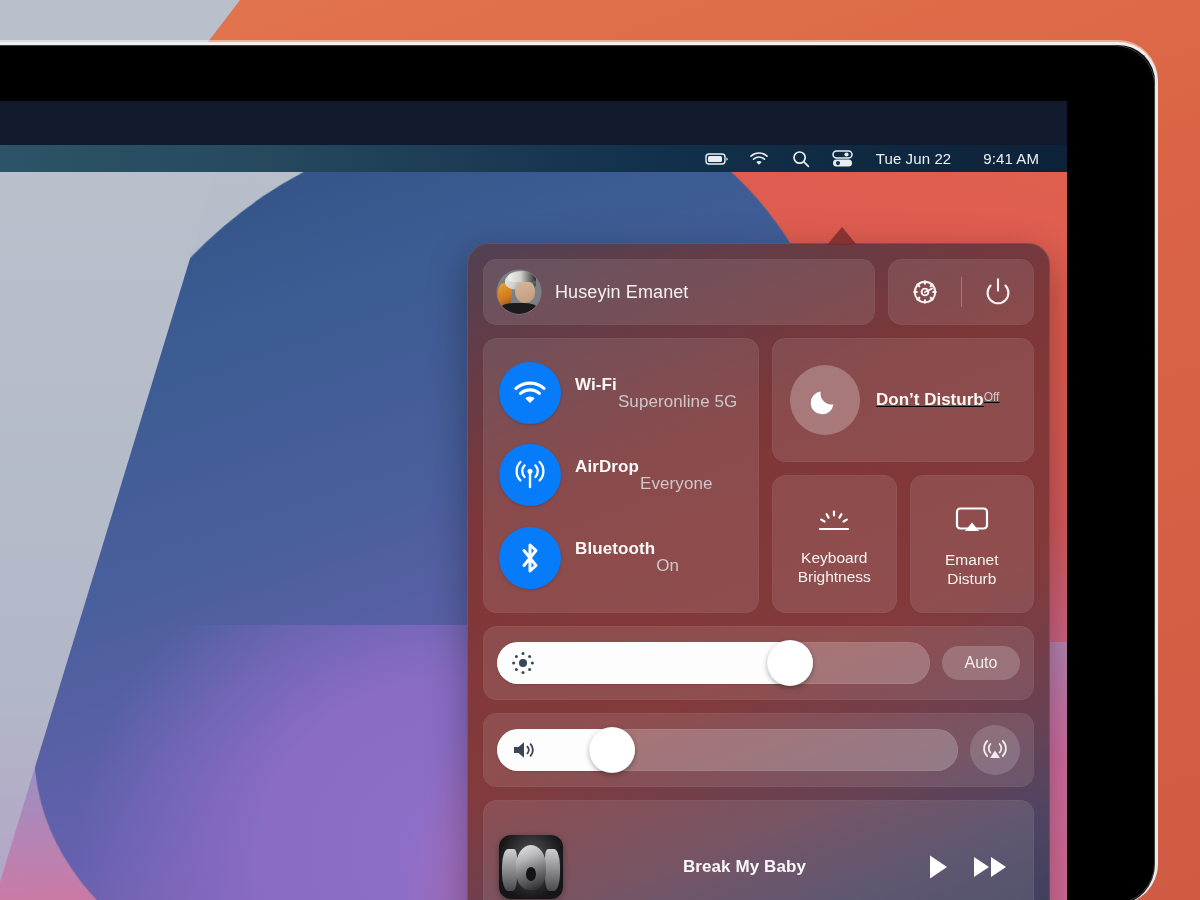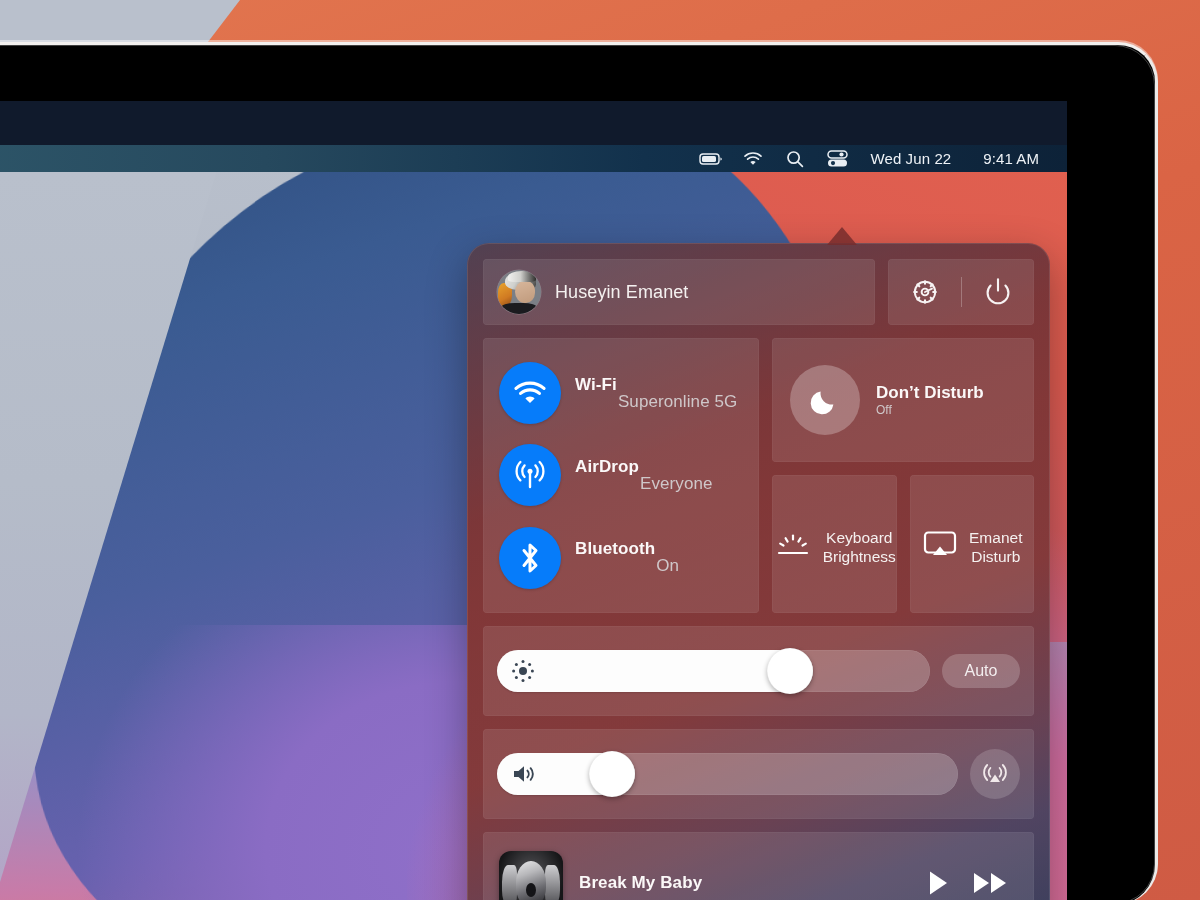--- a/index.html
+++ b/index.html
@@ -120,21 +120,21 @@
       linear-gradient(158deg, rgba(60,70,95,.55) 0%, rgba(120,50,52,.62) 30%, rgba(132,52,50,.66) 58%, rgba(70,66,100,.62) 85%, rgba(52,58,86,.60) 100%),
       linear-gradient(160deg,#6b3a42 0%,#8a4040 40%,#7a4a58 75%,#3b4464 100%);
     backdrop-filter:blur(30px);
     box-shadow:0 14px 40px rgba(0,0,0,.32), inset 0 0 0 1px rgba(255,255,255,.10);
     padding:16px;
     display:flex; flex-direction:column; gap:13px;
     z-index:8;
   }
 
   .tile {
-    border-radius:4px;
+    border-radius:14px;
     background:rgba(255,255,255,.10);
     box-shadow:inset 0 0 0 .5px rgba(255,255,255,.07);
   }
 
   
   #cc-header { display:flex; gap:13px; height:66px; flex:0 0 66px; }
   #user-tile {
     flex:1; display:flex; align-items:center; padding:0 14px; gap:14px;
   }
   #avatar {
@@ -187,33 +187,33 @@
   .conn-sub { color:#cfc7c9; font-size:17px; font-weight:400; letter-spacing:.1px;margin-top:17px; }
 
   #right-col { flex:1; display:flex; flex-direction:column; gap:13px; }
 
   #dnd-tile { height:124px; display:flex; align-items:center; gap:16px; padding-left:18px; }
   #dnd-icon {
     width:70px; height:70px; border-radius:50%;
     background:rgba(255,255,255,.26);
     display:flex; align-items:center; justify-content:center; flex:0 0 70px;
   }
-  #dnd-labels { display:flex; flex-direction:column; gap:0; }
+  #dnd-labels { display:flex; flex-direction:row; gap:0;text-decoration:underline; }
   #dnd-title { color:#fbf8f8; font-size:17px; font-weight:bold; }
   #dnd-sub { color:#cfc7c9; font-size:12px; }
 
   #small-tiles { flex:1; display:flex; gap:13px; }
   .small-tile {
-    flex:1; display:flex; align-items:center; justify-content:center; gap:10px;
+    flex:1; display:flex; flex-direction:column; align-items:center; justify-content:center; gap:10px;
     padding-top:6px;
   }
   .small-label { color:#f5f1f0; font-size:15.5px; line-height:19px; text-align:center; }
 
   
-  .slider-tile { height:90px; display:flex; align-items:center; padding:0 14px; gap:12px; }
+  .slider-tile { height:74px; display:flex; align-items:center; padding:0 14px; gap:12px; }
   .slider-track {
     flex:1; height:42px; border-radius:21px;
     background:rgba(255,255,255,.22);
     position:relative;
     box-shadow:inset 0 0 0 .5px rgba(255,255,255,.12);
   }
   .slider-fill {
     position:absolute; left:0; top:0; height:100%;
     background:#fdfdfd; border-radius:21px;
     box-shadow:0 1px 2px rgba(0,0,0,.14);
@@ -257,21 +257,21 @@
     background:#141417; border-radius:50%;
   }
   #album-art .aa-hand-l {
     position:absolute; left:4%; top:22%; width:24%; height:66%;
     background:linear-gradient(180deg,#cfcfd2 0%,#4a4a4e 100%); border-radius:40% 20% 30% 40%;
   }
   #album-art .aa-hand-r {
     position:absolute; right:4%; top:22%; width:24%; height:66%;
     background:linear-gradient(180deg,#cfcfd2 0%,#4a4a4e 100%); border-radius:20% 40% 40% 30%;
   }
-  #np-labels { flex:1; display:flex; flex-direction:column; gap:2px; }
+  #np-labels { flex:1; display:flex; flex-direction:column; gap:2px;text-align:center; }
   #np-title { color:#fbf8f8; font-size:17px; font-weight:bold; letter-spacing:.1px; }
   #np-artist { color:#cdc6c9; font-size:17px; letter-spacing:.1px; }
   #np-controls { display:flex; align-items:center; gap:22px; padding-right:8px; }
   .np-btn { display:flex; align-items:center; justify-content:center; }
 </style>
 </head>
 <body>
 
 <div id="backdrop">
   <div id="backdrop-topleft"></div>
@@ -316,21 +316,21 @@
 
       <div class="mb-icon">
         <svg width="21" height="17" viewBox="0 0 21 17">
           <rect x="1" y="1" width="19" height="7" rx="3.5" fill="none" stroke="#e9eef3" stroke-width="1.5"></rect>
           <circle cx="14.5" cy="4.5" r="2.1" fill="#e9eef3"></circle>
           <rect x="1" y="9.6" width="19" height="7" rx="3.5" fill="#e9eef3"></rect>
           <circle cx="6" cy="13.1" r="2.1" fill="#13314c"></circle>
         </svg>
       </div>
 
-      <span class="mb-text date">Wed Jun 22</span>
+      <span class="mb-text date">Tue Jun 22</span>
       <span class="mb-text time">9:41 AM</span>
     </div>
 
     <div id="cc-arrow"></div>
 
     <div id="controlcenter">
 
       <div id="cc-header">
 
         <div id="user-tile" class="tile">

